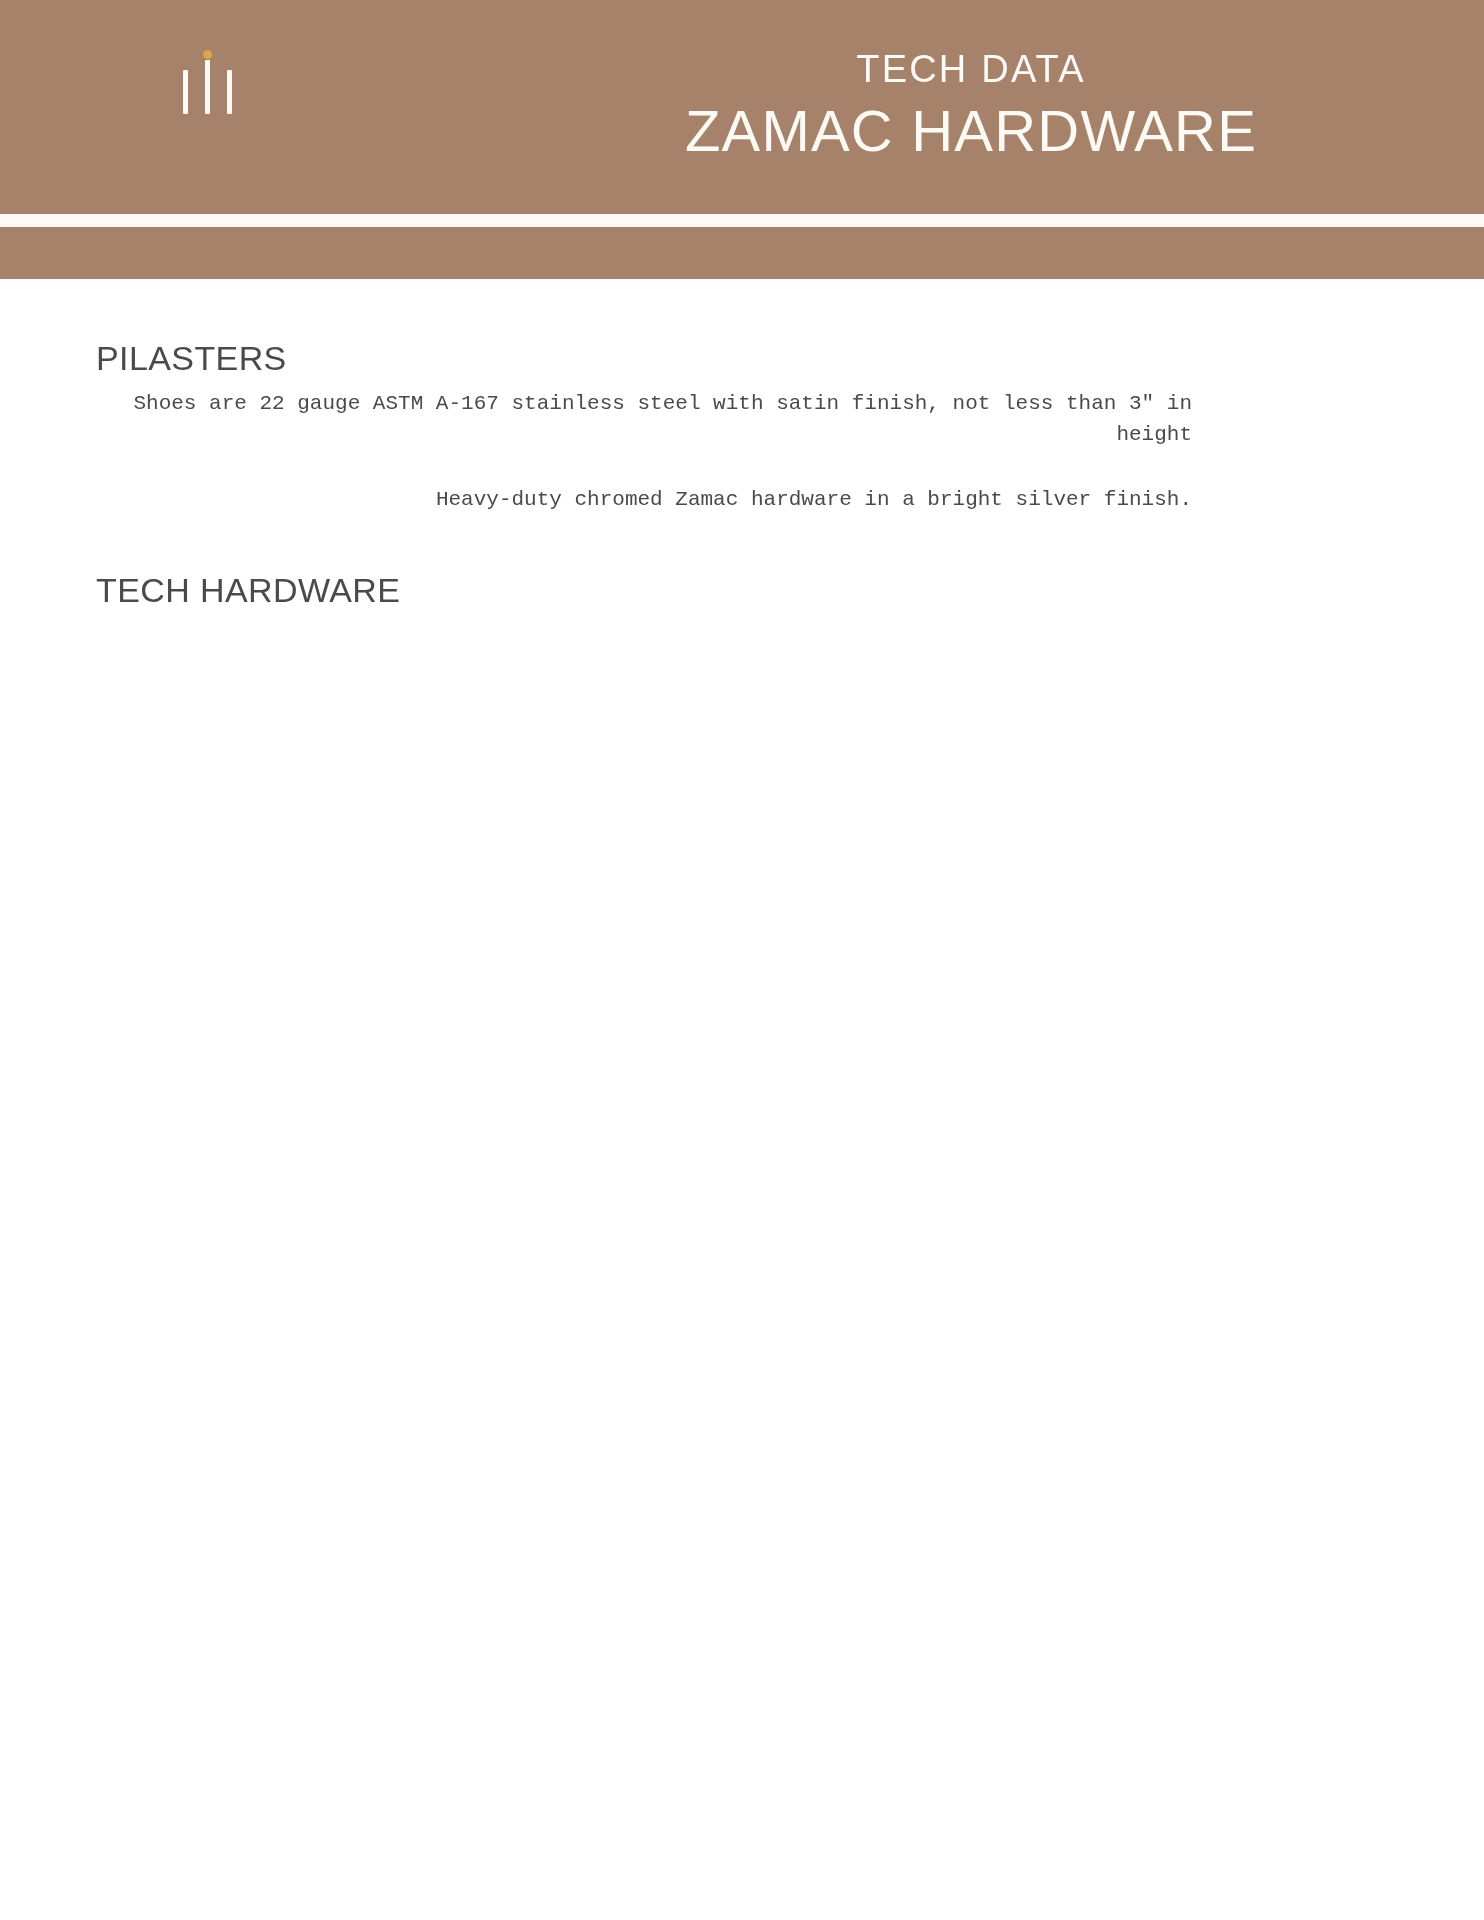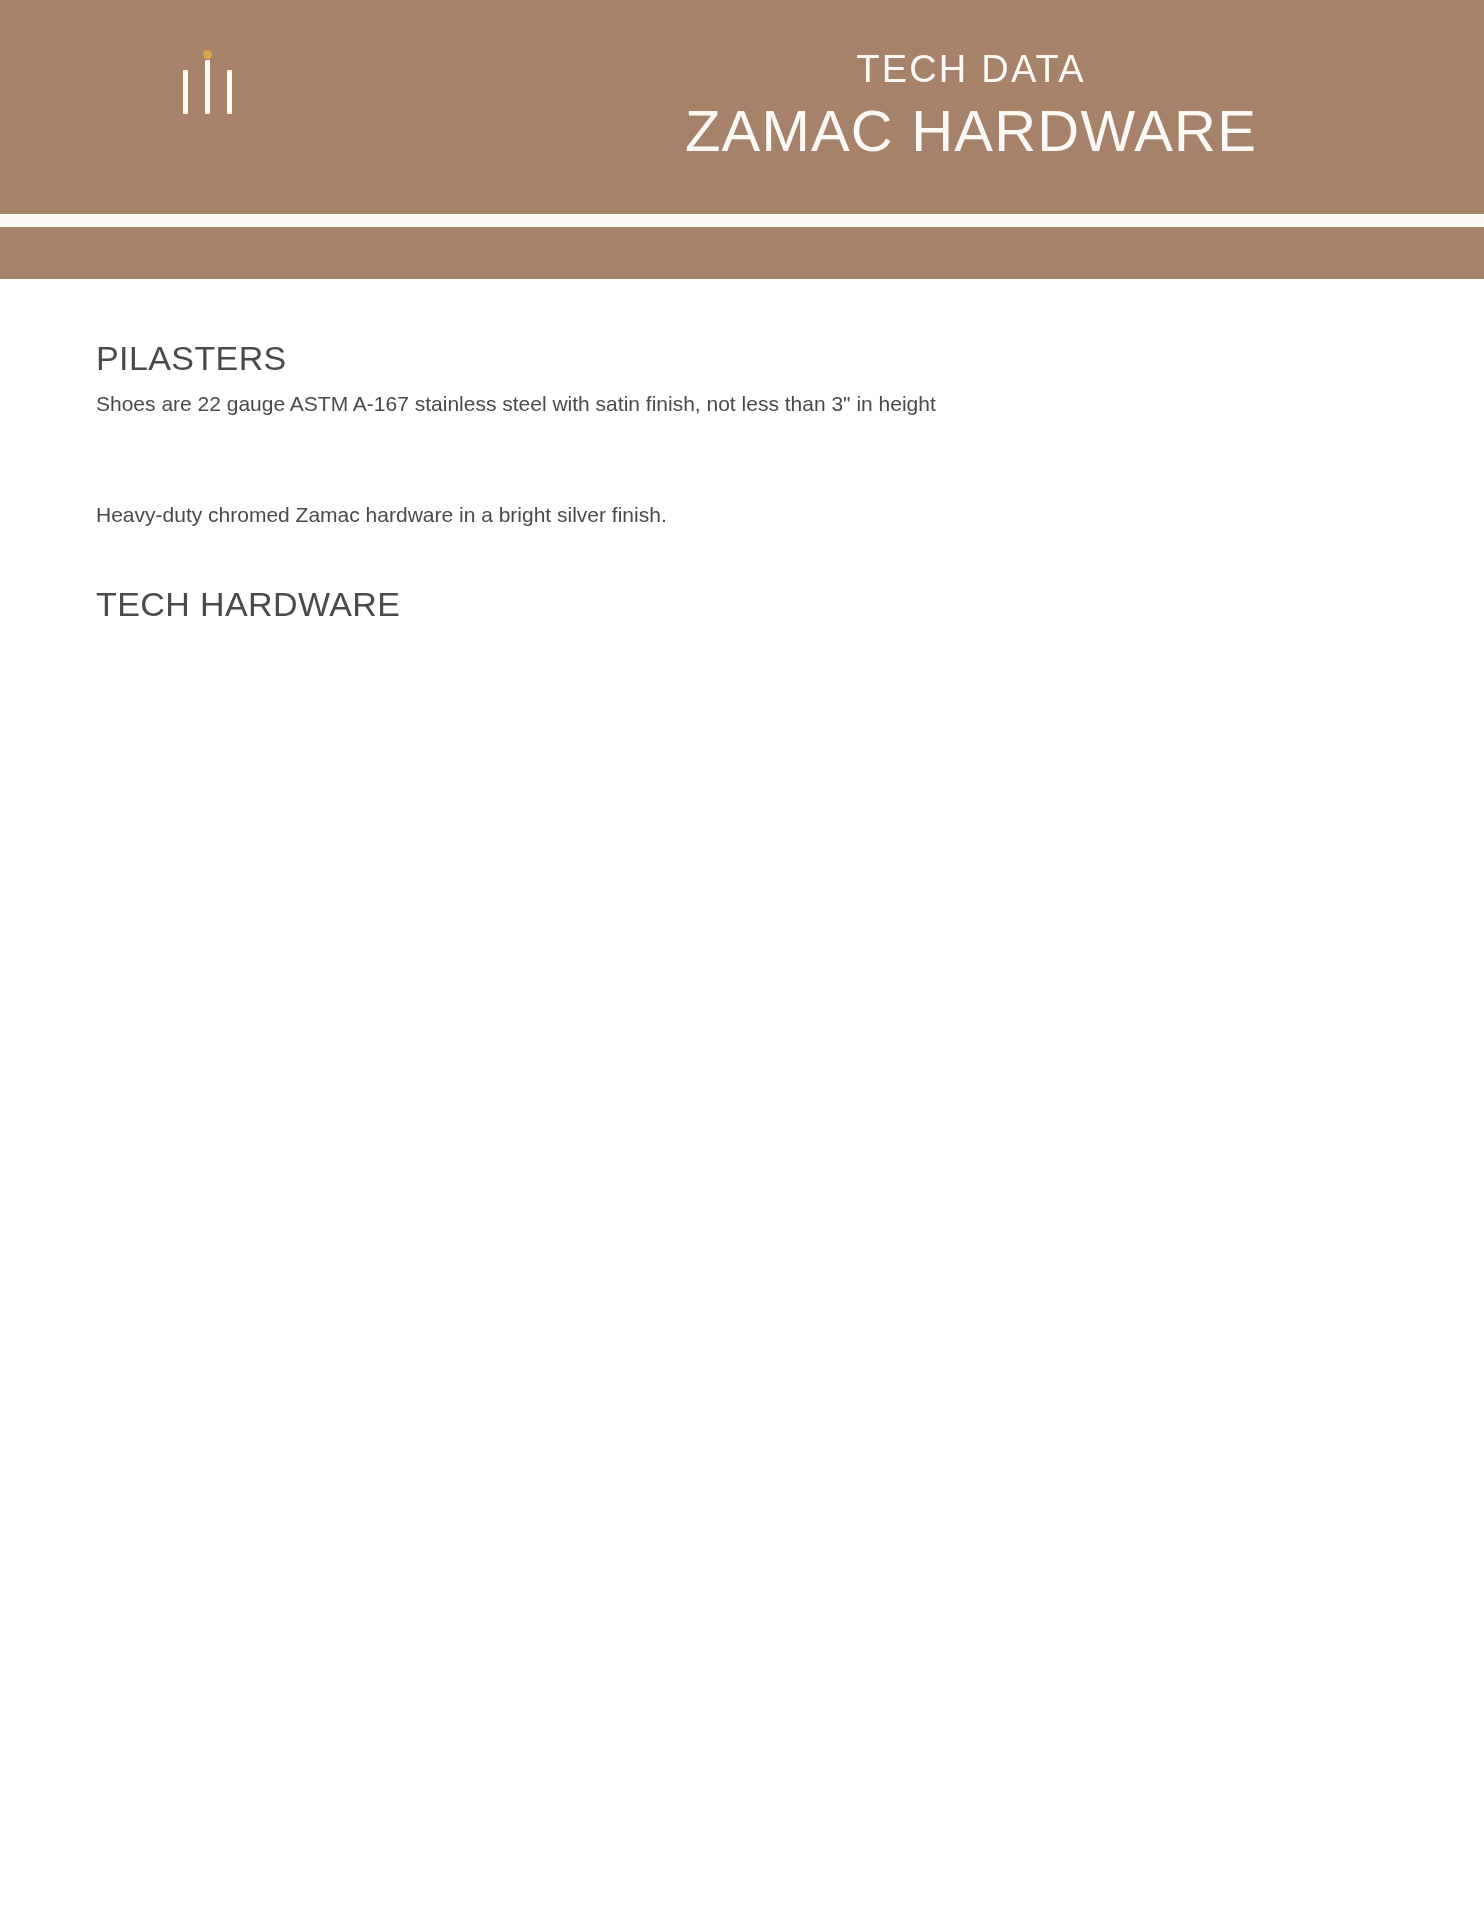--- a/index.html
+++ b/index.html
@@ -147,24 +147,24 @@
     line-height: 1.1;
   }
   .section-body {
     font-size: 21px;
     line-height: 1.45;
     color: #4a4a4a;
     margin: 0;
     text-align: justify;
     text-justify: inter-word;
   }
-  .section-body.no-justify { text-align: left; }
-
-  
-  .section.pilasters  { margin-bottom: 80px; }
+  .section-body.no-justify { text-align: right; font-family: Liberation Mono, monospace; }
+
+  
+  .section.pilasters  { margin-bottom: 35px; }
   .section.materials  { margin-bottom: 56px; }
   .section.door       { margin-bottom: 58px; }
 
   
   .footer {
     position: absolute;
     left: 86px;
     right: 86px;
     bottom: 0;
     width: 1312px;

